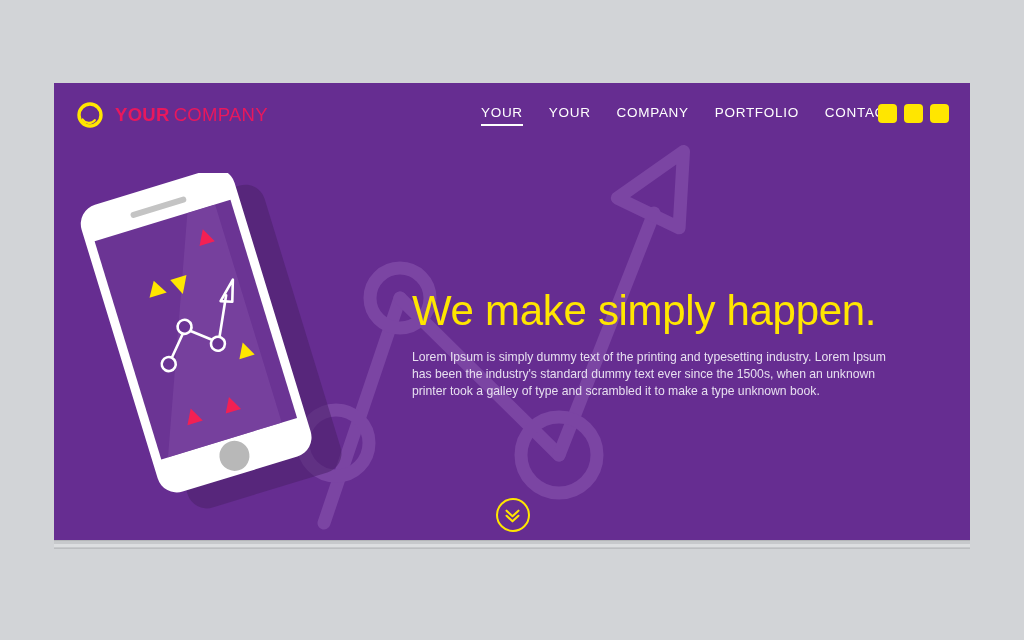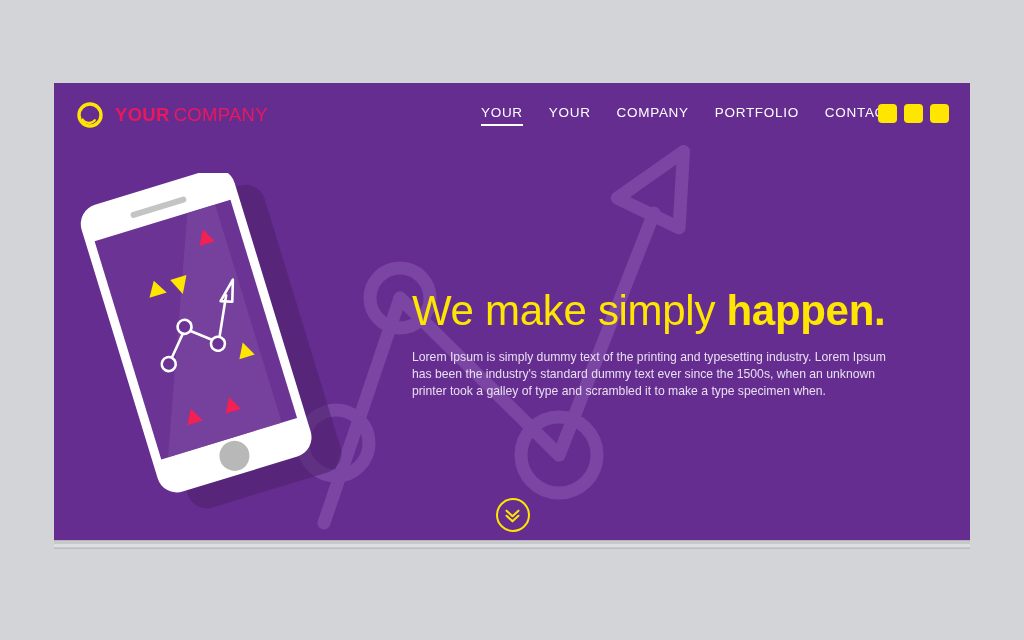--- a/index.html
+++ b/index.html
@@ -157,21 +157,21 @@
     width: 500px;
   }
   #headline {
     font-size: 42px;
     line-height: 1.05;
     color: #ffe600;
     font-weight: 300;
     letter-spacing: -0.3px;
     white-space: nowrap;
   }
-  #headline .strong { font-weight: bold; }
+  #headline .strong { font-weight: normal; }
   #hero-body {
     margin-top: 16px;
     width: 494px;
     color: #e7dff0;
     font-size: 12.2px;
     line-height: 17px;
   }
 
   
   #scroll-down {
@@ -285,21 +285,21 @@
         <div class="hsq"></div>
       </div>
 
     </div>
 
     <div id="hero-copy">
       <div id="headline">
         <span>We make simply</span>
         <span class="strong">happen.</span>
       </div>
-      <p id="hero-body">Lorem Ipsum is simply dummy text of the printing and typesetting industry. Lorem Ipsum has been the industry's standard dummy text ever since the 1500s, when an unknown printer took a galley of type and scrambled it to make a type specimen when.</p>
+      <p id="hero-body">Lorem Ipsum is simply dummy text of the printing and typesetting industry. Lorem Ipsum has been the industry's standard dummy text ever since the 1500s, when an unknown printer took a galley of type and scrambled it to make a type unknown book.</p>
     </div>
 
     <div id="scroll-down">
       <svg viewBox="0 0 34 34" width="29" height="29" xmlns="http://www.w3.org/2000/svg">
         <g stroke="#ffe600" fill="none" stroke-width="2.4" stroke-linecap="round" stroke-linejoin="round">
           <path d="M 10 12.5 L 17 19 L 24 12.5"></path>
           <path d="M 10 18.5 L 17 25 L 24 18.5"></path>
         </g>
       </svg>
     </div>

